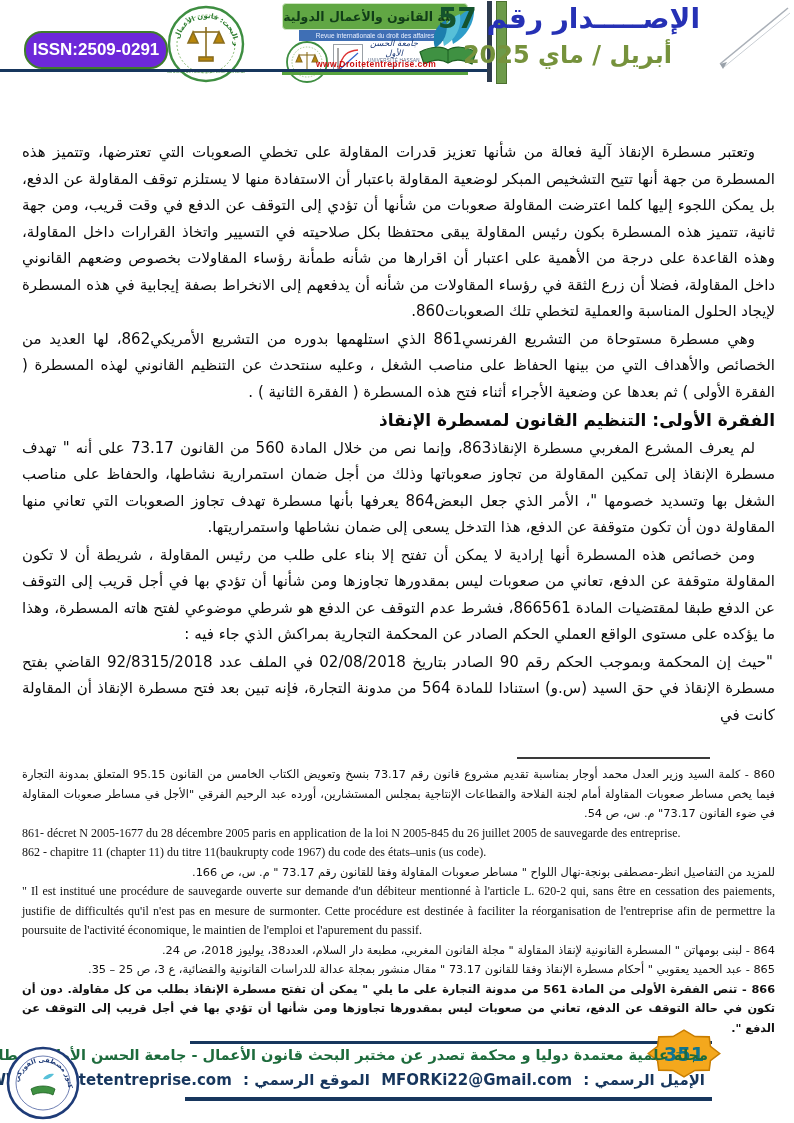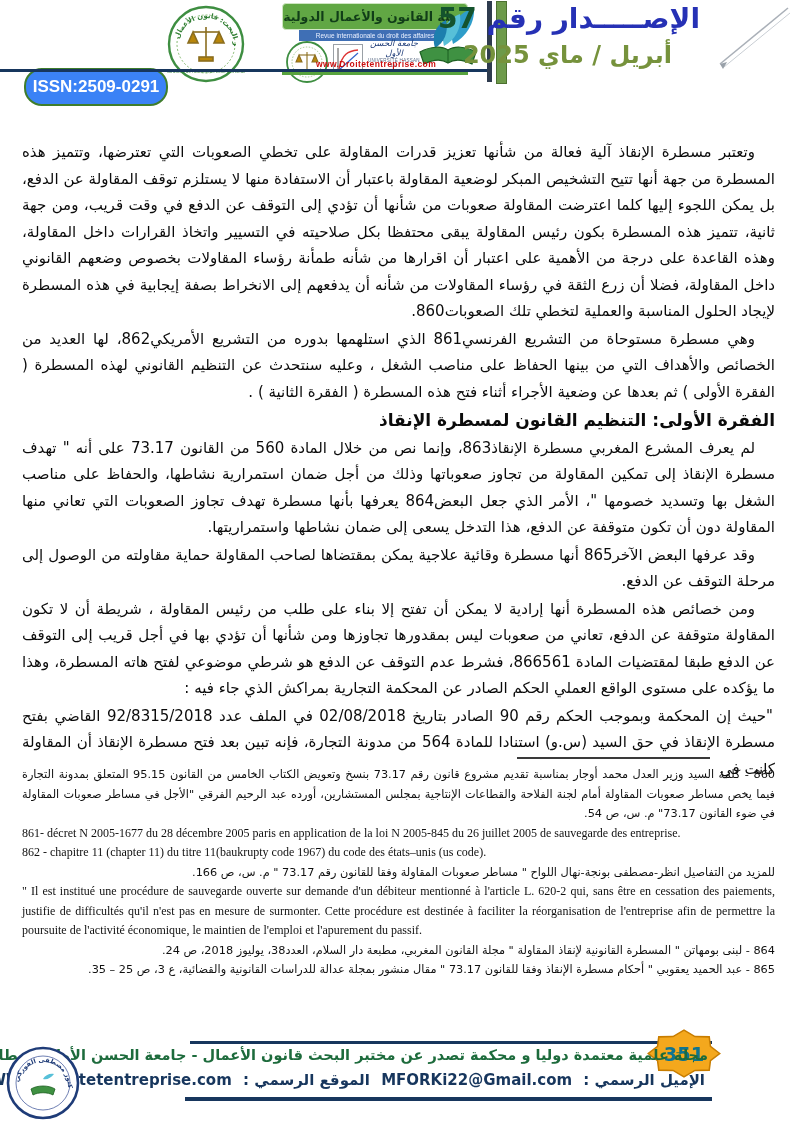--- a/index.html
+++ b/index.html
@@ -1,22 +1,22 @@
 <!DOCTYPE html>
 <html lang="ar"><head>
 <meta charset="utf-8">
 <style>
   html,body{margin:0;padding:0;background:#e8e8e8;}
   .page{position:relative;width:794px;height:1123px;margin:0 auto;background:#ffffff;overflow:hidden;
         font-family:"DejaVu Sans",sans-serif;color:#111;}
   
   .header{position:absolute;top:0;left:0;width:794px;height:92px;}
-  .issn-pill{position:absolute;left:24px;top:31px;width:140px;height:34px;background:#3b82f6;
+  .issn-pill{position:absolute;left:24px;top:31px;width:140px;height:34px;background:#6d28d9;
              border:2px solid #3f7d2c;border-radius:18px;color:#fff;font-weight:bold;font-size:17px;
-             display:flex;align-items:center;justify-content:center;font-family:"Liberation Sans",sans-serif;margin-top:37px;}
+             display:flex;align-items:center;justify-content:center;font-family:"Liberation Sans",sans-serif;}
   .lab-logo{position:absolute;left:167px;top:5px;}
   .journal-banner{position:absolute;left:282px;top:3px;width:184px;height:25px;background:#61a744;
                   border:1px solid #cfe6c2;border-radius:4px;display:flex;align-items:center;justify-content:center;
                   color:#113d18;font-weight:bold;font-size:12.5px;direction:rtl;}
   .journal-substrip{position:absolute;left:299px;top:30px;width:152px;height:11px;background:#3f6fb5;
                     color:#e9f0ff;font-size:6.5px;display:flex;align-items:center;justify-content:center;
                     font-family:"Liberation Sans",sans-serif;}
   .mini-lab-logo{position:absolute;left:286px;top:41px;}
   .mini-chart{position:absolute;left:333px;top:44px;}
   .univ-block{position:absolute;left:366px;top:38px;width:56px;text-align:center;}
@@ -145,34 +145,34 @@
       <line x1="88" y1="9" x2="22" y2="63" stroke="#c9ced4" stroke-width="1"></line>
       <path d="M18,60 l7,-2 -4,7 z" fill="#98a0a8"></path>
     </svg>
   </div>
 
   <div class="bodytext">
     <p class="para">وتعتبر مسطرة الإنقاذ آلية فعالة من شأنها تعزيز قدرات المقاولة على تخطي الصعوبات التي تعترضها، وتتميز هذه المسطرة من جهة أنها تتيح التشخيص المبكر لوضعية المقاولة باعتبار أن الاستفادة منها لا يستلزم توقف المقاولة عن الدفع، بل يمكن اللجوء إليها كلما اعترضت المقاولة صعوبات من شأنها أن تؤدي إلى التوقف عن الدفع في وقت قريب، ومن جهة ثانية، تتميز هذه المسطرة بكون رئيس المقاولة يبقى محتفظا بكل صلاحيته في التسيير واتخاذ القرارات داخل المقاولة، وهذه القاعدة على درجة من الأهمية على اعتبار أن اقرارها من شأنه طمأنة رؤساء المقاولات بخصوص وضعهم القانوني داخل المقاولة، فضلا أن زرع الثقة في رؤساء المقاولات من شأنه أن يدفعهم إلى الانخراط بصفة إيجابية في هذه المسطرة لإيجاد الحلول المناسبة والعملية لتخطي تلك الصعوبات860.</p>
     <p class="para">وهي مسطرة مستوحاة من التشريع الفرنسي861 الذي استلهمها بدوره من التشريع الأمريكي862، لها العديد من الخصائص والأهداف التي من بينها الحفاظ على مناصب الشغل ، وعليه سنتحدث عن التنظيم القانوني لهذه المسطرة ( الفقرة الأولى ) ثم بعدها عن وضعية الأجراء أثناء فتح هذه المسطرة ( الفقرة الثانية ) .</p>
     <p class="section-heading">الفقرة الأولى: التنظيم القانون لمسطرة الإنقاذ</p>
     <p class="para">لم يعرف المشرع المغربي مسطرة الإنقاذ863، وإنما نص من خلال المادة 560 من القانون 73.17 على أنه " تهدف مسطرة الإنقاذ إلى تمكين المقاولة من تجاوز صعوباتها وذلك من أجل ضمان استمرارية نشاطها، والحفاظ على مناصب الشغل بها وتسديد خصومها "، الأمر الذي جعل البعض864 يعرفها بأنها مسطرة تهدف تجاوز الصعوبات التي تعاني منها المقاولة دون أن تكون متوقفة عن الدفع، هذا التدخل يسعى إلى ضمان نشاطها واستمراريتها.</p>
-    <p class="para">وقد عرفها البعض الآخر865 أنها مسطرة وقائية علاجية يمكن بمقتضاها لصاحب المقاولة حماية مقاولته من الوصول إلى مرحلة التوقف عن الدفع.</p>
     <p class="para">ومن خصائص هذه المسطرة أنها إرادية لا يمكن أن تفتح إلا بناء على طلب من رئيس المقاولة ، شريطة أن لا تكون المقاولة متوقفة عن الدفع، تعاني من صعوبات ليس بمقدورها تجاوزها ومن شأنها أن تؤدي بها في أجل قريب إلى التوقف عن الدفع طبقا لمقتضيات المادة 866561، فشرط عدم التوقف عن الدفع هو شرطي موضوعي لفتح هاته المسطرة، وهذا ما يؤكده على مستوى الواقع العملي الحكم الصادر عن المحكمة التجارية بمراكش الذي جاء فيه :</p>
     <p class="para noindent">"حيث إن المحكمة وبموجب الحكم رقم 90 الصادر بتاريخ 02/08/2018 في الملف عدد 92/8315/2018 القاضي بفتح مسطرة الإنقاذ في حق السيد (س.و) استنادا للمادة 564 من مدونة التجارة، فإنه تبين بعد فتح مسطرة الإنقاذ أن المقاولة كانت في</p>
   </div>
 
   <div class="fn-sep"></div>
   <div class="footnotes">
     <div class="fn-rtl">860 - كلمة السيد وزير العدل محمد أوجار بمناسبة تقديم مشروع قانون رقم 73.17 بنسخ وتعويض الكتاب الخامس من القانون 95.15 المتعلق بمدونة التجارة فيما يخص مساطر صعوبات المقاولة أمام لجنة الفلاحة والقطاعات الإنتاجية بمجلس المستشارين، أورده عبد الرحيم الفرقي "الأجل في مساطر صعوبات المقاولة في ضوء القانون 73.17" م. س، ص 54.</div>
     <div class="fn-ltr">861-  décret N 2005-1677 du 28 décembre 2005 paris en application de la loi N 2005-845 du 26 juillet 2005 de sauvegarde des entreprise.</div>
     <div class="fn-ltr">862 -  chapitre 11 (chapter 11) du titre 11(baukrupty code 1967) du code des états–unis (us code).</div>
     <div class="fn-rtl">للمزيد من التفاصيل انظر-مصطفى بونجة-نهال اللواح " مساطر صعوبات المقاولة وفقا للقانون رقم 73.17 " م. س، ص 166.</div>
     <div class="fn-ltr fn-just">" Il est institué une procédure de sauvegarde ouverte sur demande d'un débiteur mentionné à l'article L. 620-2 qui, sans être en cessation des paiements, justifie de difficultés qu'il n'est pas en mesure de surmonter. Cette procédure est destinée à faciliter la réorganisation de l'entreprise afin de permettre la poursuite de l'activité économique, le maintien de l'emploi et l'apurement du passif.</div>
     <div class="fn-rtl">864 - لبنى بومهاتن " المسطرة القانونية لإنقاذ المقاولة " مجلة القانون المغربي، مطبعة دار السلام، العدد38، يوليوز 2018، ص 24.</div>
     <div class="fn-rtl">865 - عبد الحميد يعقوبي " أحكام مسطرة الإنقاذ وفقا للقانون 73.17 " مقال منشور بمجلة عدالة للدراسات القانونية والقضائية، ع 3، ص 25 – 35.</div>
+    <div class="fn-rtl fn-bold">866 - تنص الفقرة الأولى من المادة 561 من مدونة التجارة على ما يلي " يمكن أن تفتح مسطرة الإنقاذ بطلب من كل مقاولة. دون أن تكون في حالة التوقف عن الدفع، تعاني من صعوبات ليس بمقدورها تجاوزها ومن شأنها أن تؤدي بها في أجل قريب إلى التوقف عن الدفع ".</div>
   </div>
 
   <div class="footer-topline"></div>
 
   <svg class="page-badge" width="74" height="49" viewBox="0 0 72 48">
     <polygon points="71,24 61.9,17.1 60.7,7.7 46.7,7.4 36,1 25.3,7.4 11.3,7.7 10.1,17.1 1,24 10.1,30.9 11.3,40.3 25.3,40.6 36,47 46.7,40.6 60.7,40.3 61.9,30.9" fill="#f4a81d" stroke="#c87d00" stroke-width="1.5"></polygon>
     <text x="36" y="31" font-size="19" font-weight="bold" fill="#0f7490" text-anchor="middle">351</text>
   </svg>
 
   <div class="footer-line1">مجلة علمية معتمدة  دوليا و محكمة تصدر عن مختبر البحث قانون الأعمال - جامعة الحسن الأول - سطات - المغرب</div>

